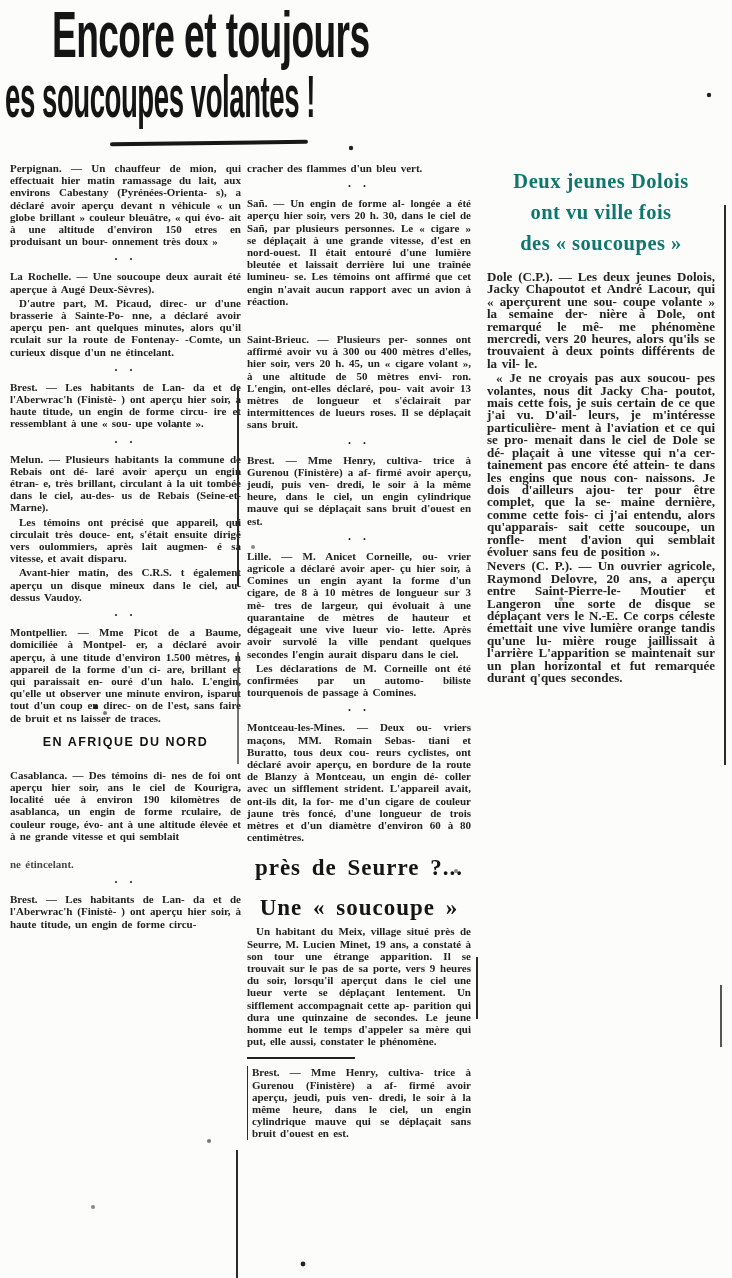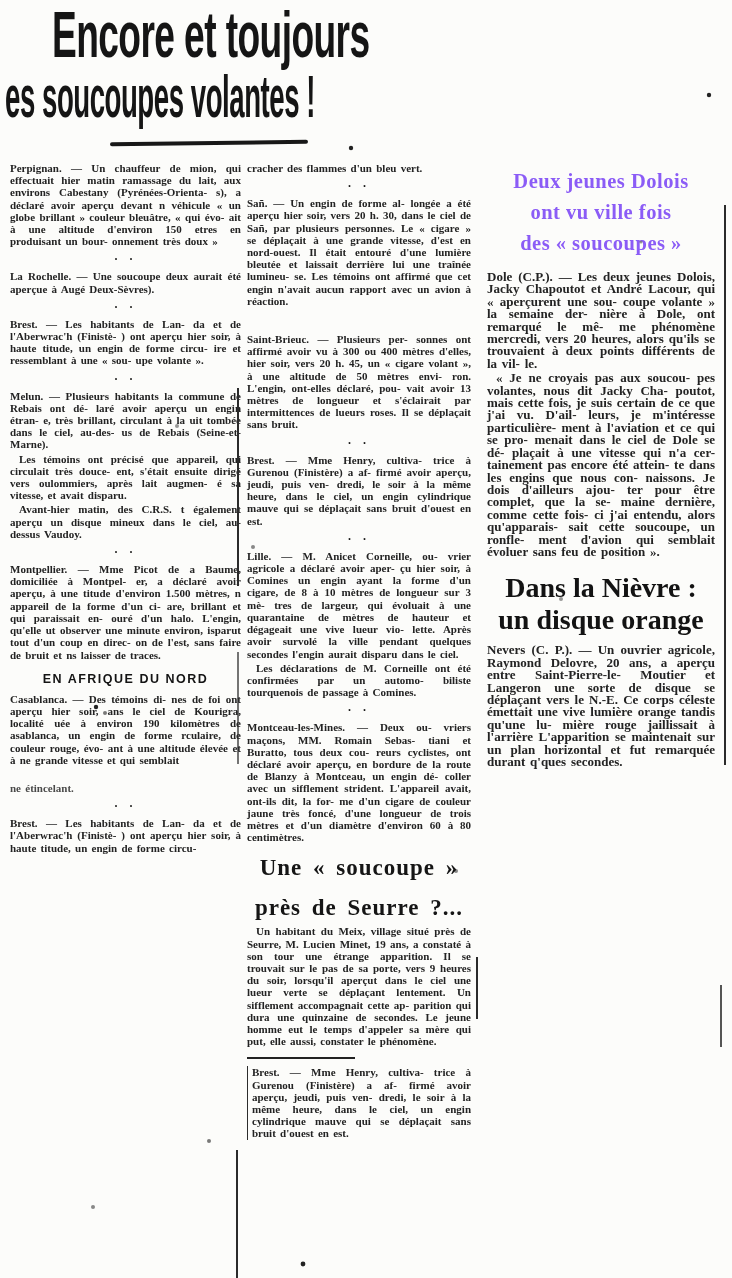--- a/index.html
+++ b/index.html
@@ -35,29 +35,29 @@
     margin:0 0 2px 0;word-spacing:1.5px;
   }
   #col3 .para{font-size:13px;line-height:12.4px;}
   .ind{text-indent:9px;}
   .sep{
     text-align:center;font:700 12px/12px "Liberation Serif",serif;
     letter-spacing:4px;color:#1a1a1a;margin:6px 0 5px 0;
   }
   .subhead-sm{
     text-align:center;font:700 12.5px/16px "Liberation Sans",sans-serif;
-    letter-spacing:1.5px;color:#141414;margin:10px 0 6px 0;
+    letter-spacing:1.5px;color:#141414;margin:10px 0 19px 0;
   }
   .h-seurre{
     text-align:center;font:700 23px/31px "Liberation Serif",serif;
     letter-spacing:1px;word-spacing:4px;color:#151515;margin:9px 0 2px 0;
   }
   .h-dolois{
     text-align:center;font:700 20.5px/31px "Liberation Serif",serif;
-    letter-spacing:.5px;color:#8b5cf6;margin:0;
+    letter-spacing:.5px;color:#0f766e;margin:0;
   }
   .dolois-block{margin:0 0 12px 0;}
   .h-nievre{
     text-align:center;font:700 28px/32px "Liberation Serif",serif;
     color:#131313;margin:0;
   }
   .nievre-block{margin:14px 0 8px 0;}
   .stray{margin-top:16px;opacity:.82;}
   .gap-top{margin-top:26px;}
   .brest-box{
@@ -89,20 +89,21 @@
 <body>
 
 <div class="head-line" id="head1">Encore et toujours</div>
 <div class="head-line" id="head2">es soucoupes volantes !</div>
 <div id="head-rule"></div>
 
 <div class="col" id="col1">
   <p class="para">Perpignan. — Un chauffeur de mion, qui effectuait hier matin ramassage du lait, aux environs Cabestany (Pyrénées-Orienta- s), a déclaré avoir aperçu devant n véhicule « un globe brillant » couleur bleuâtre, « qui évo- ait à une altitude d'environ 150 etres en produisant un bour- onnement très doux »</p>
   <div class="sep">· ·</div>
   <p class="para">La Rochelle. — Une soucoupe deux aurait été aperçue à Augé Deux-Sèvres).</p>
+  <p class="para ind">D'autre part, M. Picaud, direc- ur d'une brasserie à Sainte-Po- nne, a déclaré avoir aperçu pen- ant quelques minutes, alors qu'il rculait sur la route de Fontenay- -Comte, un curieux disque d'un ne étincelant.</p>
   <div class="sep">· ·</div>
   <p class="para">Brest. — Les habitants de Lan- da et de l'Aberwrac'h (Finistè- ) ont aperçu hier soir, à haute titude, un engin de forme circu- ire et ressemblant à une « sou- upe volante ».</p>
   <div class="sep">· ·</div>
   <p class="para">Melun. — Plusieurs habitants la commune de Rebais ont dé- laré avoir aperçu un engin étran- e, très brillant, circulant à la uit tombée dans le ciel, au-des- us de Rebais (Seine-et-Marne).</p>
   <p class="para ind">Les témoins ont précisé que appareil, qui circulait très douce- ent, s'était ensuite dirigé vers oulommiers, après lait augmen- é sa vitesse, et avait disparu.</p>
   <p class="para ind">Avant-hier matin, des C.R.S. t également aperçu un disque mineux dans le ciel, au-dessus Vaudoy.</p>
   <div class="sep">· ·</div>
   <p class="para">Montpellier. — Mme Picot de a Baume, domiciliée à Montpel- er, a déclaré avoir aperçu, à une titude d'environ 1.500 mètres, n appareil de la forme d'un ci- are, brillant et qui paraissait en- ouré d'un halo. L'engin, qu'elle ut observer une minute environ, isparut tout d'un coup en direc- on de l'est, sans faire de bruit et ns laisser de traces.</p>
   <div class="subhead-sm">EN AFRIQUE DU NORD</div>
   <p class="para">Casablanca. — Des témoins di- nes de foi ont aperçu hier soir, ans le ciel de Kourigra, localité uée à environ 190 kilomètres de asablanca, un engin de forme rculaire, de couleur rouge, évo- ant à une altitude élevée et à ne grande vitesse et qui semblait</p>
@@ -116,39 +117,35 @@
   <div class="sep">· ·</div>
   <p class="para">Sañ. — Un engin de forme al- longée a été aperçu hier soir, vers 20 h. 30, dans le ciel de Sañ, par plusieurs personnes. Le « cigare » se déplaçait à une grande vitesse, d'est en nord-ouest. Il était entouré d'une lumière bleutée et laissait derrière lui une traînée lumineu- se. Les témoins ont affirmé que cet engin n'avait aucun rapport avec un avion à réaction.</p>
   <p class="para gap-top">Saint-Brieuc. — Plusieurs per- sonnes ont affirmé avoir vu à 300 ou 400 mètres d'elles, hier soir, vers 20 h. 45, un « cigare volant », à une altitude de 50 mètres envi- ron. L'engin, ont-elles déclaré, pou- vait avoir 13 mètres de longueur et s'éclairait par intermittences de lueurs roses. Il se déplaçait sans bruit.</p>
   <div class="sep">· ·</div>
   <p class="para">Brest. — Mme Henry, cultiva- trice à Gurenou (Finistère) a af- firmé avoir aperçu, jeudi, puis ven- dredi, le soir à la même heure, dans le ciel, un engin cylindrique mauve qui se déplaçait sans bruit d'ouest en est.</p>
   <div class="sep">· ·</div>
   <p class="para">Lille. — M. Anicet Corneille, ou- vrier agricole a déclaré avoir aper- çu hier soir, à Comines un engin ayant la forme d'un cigare, de 8 à 10 mètres de longueur sur 3 mè- tres de largeur, qui évoluait à une quarantaine de mètres de hauteur et dégageait une vive lueur vio- lette. Après avoir survolé la ville pendant quelques secondes l'engin aurait disparu dans le ciel.</p>
   <p class="para ind">Les déclarations de M. Corneille ont été confirmées par un automo- biliste tourquenois de passage à Comines.</p>
   <div class="sep">· ·</div>
   <p class="para">Montceau-les-Mines. — Deux ou- vriers maçons, MM. Romain Sebas- tiani et Buratto, tous deux cou- reurs cyclistes, ont déclaré avoir aperçu, en bordure de la route de Blanzy à Montceau, un engin dé- coller avec un sifflement strident. L'appareil avait, ont-ils dit, la for- me d'un cigare de couleur jaune très foncé, d'une longueur de trois mètres et d'un diamètre d'environ 60 à 80 centimètres.</p>
+  <div class="h-seurre">près de Seurre ?...</div>
   <div class="h-seurre">Une « soucoupe »</div>
-  <div class="h-seurre">près de Seurre ?...</div>
   <p class="para ind">Un habitant du Meix, village situé près de Seurre, M. Lucien Minet, 19 ans, a constaté à son tour une étrange apparition. Il se trouvait sur le pas de sa porte, vers 9 heures du soir, lorsqu'il aperçut dans le ciel une lueur verte se déplaçant lentement. Un sifflement accompagnait cette ap- parition qui dura une quinzaine de secondes. Le jeune homme eut le temps d'appeler sa mère qui put, elle aussi, constater le phénomène.</p>
   <div class="hr-sm"></div>
   <p class="para brest-box">Brest. — Mme Henry, cultiva- trice à Gurenou (Finistère) a af- firmé avoir aperçu, jeudi, puis ven- dredi, le soir à la même heure, dans le ciel, un engin cylindrique mauve qui se déplaçait sans bruit d'ouest en est.</p>
 </div>
 
 <div class="col" id="col3">
   <div class="dolois-block">
     <div class="h-dolois">Deux jeunes Dolois</div>
     <div class="h-dolois">ont vu ville fois</div>
     <div class="h-dolois">des « soucoupes »</div>
   </div>
   <p class="para">Dole (C.P.). — Les deux jeunes Dolois, Jacky Chapoutot et André Lacour, qui « aperçurent une sou- coupe volante » la semaine der- nière à Dole, ont remarqué le mê- me phénomène mercredi, vers 20 heures, alors qu'ils se trouvaient à deux points différents de la vil- le.</p>
   <p class="para ind">« Je ne croyais pas aux soucou- pes volantes, nous dit Jacky Cha- poutot, mais cette fois, je suis certain de ce que j'ai vu. D'ail- leurs, je m'intéresse particulière- ment à l'aviation et ce qui se pro- menait dans le ciel de Dole se dé- plaçait à une vitesse qui n'a cer- tainement pas encore été attein- te dans les engins que nous con- naissons. Je dois d'ailleurs ajou- ter pour être complet, que la se- maine dernière, comme cette fois- ci j'ai entendu, alors qu'apparais- sait cette soucoupe, un ronfle- ment d'avion qui semblait évoluer sans feu de position ».</p>
-  <div class="nievre-block">
-    <div class="h-nievre">Dans la Nièvre :</div>
-    <div class="h-nievre">un disque orange</div>
-  </div>
   <p class="para">Nevers (C. P.). — Un ouvrier agricole, Raymond Delovre, 20 ans, a aperçu entre Saint-Pierre-le- Moutier et Langeron une sorte de disque se déplaçant vers le N.-E. Ce corps céleste émettait une vive lumière orange tandis qu'une lu- mière rouge jaillissait à l'arrière L'apparition se maintenait sur un plan horizontal et fut remarquée durant q'ques secondes.</p>
 </div>
 
 <div class="vrule" id="vr1"></div>
 <div class="vrule" id="vr2"></div>
 <div class="vrule" id="vr3"></div>
 <div class="vrule" id="vr4"></div>
 <div class="vrule" id="vr5"></div>
 <div class="vrule" id="vr6"></div>
 <div id="specks"></div>

